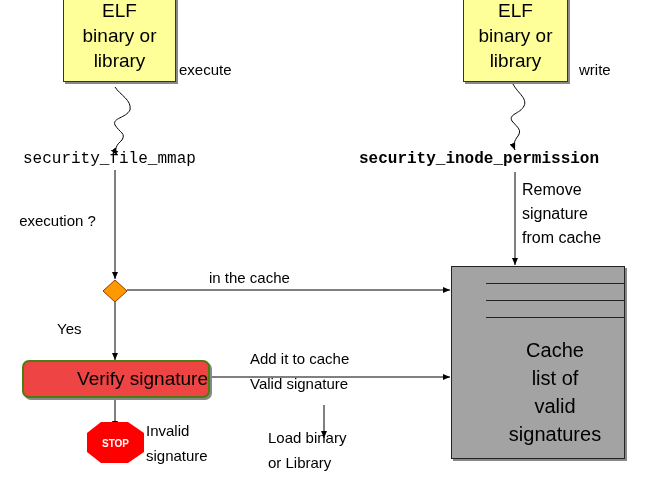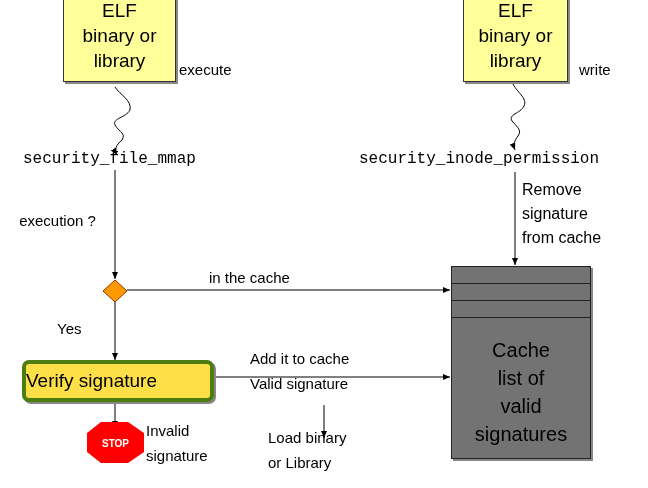--- a/index.html
+++ b/index.html
@@ -4,23 +4,23 @@
 <style>
   html, body { margin:0; padding:0; background:#ffffff; }
   body { width:648px; height:488px; position:relative; overflow:hidden;
          font-family:"Liberation Sans", sans-serif; color:#000; }
   .elf { position:absolute; background:#ffff99; border:1px solid #333;
          box-shadow:2px 2px 0 #888; text-align:center; font-size:19px; line-height:25px; }
   .lbl { position:absolute; font-size:15px; line-height:25px; white-space:nowrap; }
   .mono { position:absolute; font-family:"Liberation Mono", monospace; font-size:16px; white-space:nowrap; }
   .small { position:absolute; font-size:16px; line-height:24px; white-space:nowrap; }
   svg { position:absolute; left:0; top:0; }
-  .verify { position:absolute; background:#fde047; border:4px solid #4d7c0f; border-radius:7px;
-            box-shadow:2px 2px 0 #888; text-align:left; font-size:19px; line-height:34px; }
-  .cache { position:absolute; background:#737373; border:1px solid #222; box-shadow:2px 2px 0 #888; }
+  .verify { position:absolute; background:#ef4444; border:2px solid #4d7c0f; border-radius:7px;
+            box-shadow:2px 2px 0 #888; text-align:right; font-size:19px; line-height:34px; }
+  .cache { position:absolute; background:#a3a3a3; border:1px solid #222; box-shadow:2px 2px 0 #888;padding-left:34px; }
   .cache .row { height:16px; border-bottom:1px solid #222; }
   .cache .txt { text-align:center; font-size:20px; line-height:28px; padding-top:18px; }
 </style>
 </head>
 <body>
 
 <svg width="648" height="488">
   <defs>
     <marker id="ah" markerWidth="8" markerHeight="8" refX="7" refY="4" orient="auto">
       <path d="M0,1 L7,4 L0,7 Z" fill="#000"></path>
@@ -58,21 +58,21 @@
 </div>
 <div class="lbl" style="left:179px;top:57px;">execute</div>
 <div class="mono" style="left:23px;top:150px;">security_file_mmap</div>
 
 <div class="elf" style="left:463px;top:-6px;width:103px;height:86px;">
   <div style="padding-top:3px;">ELF</div>
   <div>binary or</div>
   <div>library</div>
 </div>
 <div class="lbl" style="left:579px;top:57px;">write</div>
-<div class="mono" style="left:359px;top:150px;">security_inode_permission</div>
+<div class="mono" style="left:359px;top:150px;font-weight:bold;">security_inode_permission</div>
 <div class="small" style="left:522px;top:178px;">
   <div>Remove</div>
   <div>signature</div>
   <div>from cache</div>
 </div>
 
 <div class="lbl" style="left:0px;top:208px;width:115px;text-align:center;">
   <div>execution ?</div>
 </div>
 <div class="lbl" style="left:209px;top:265px;">

